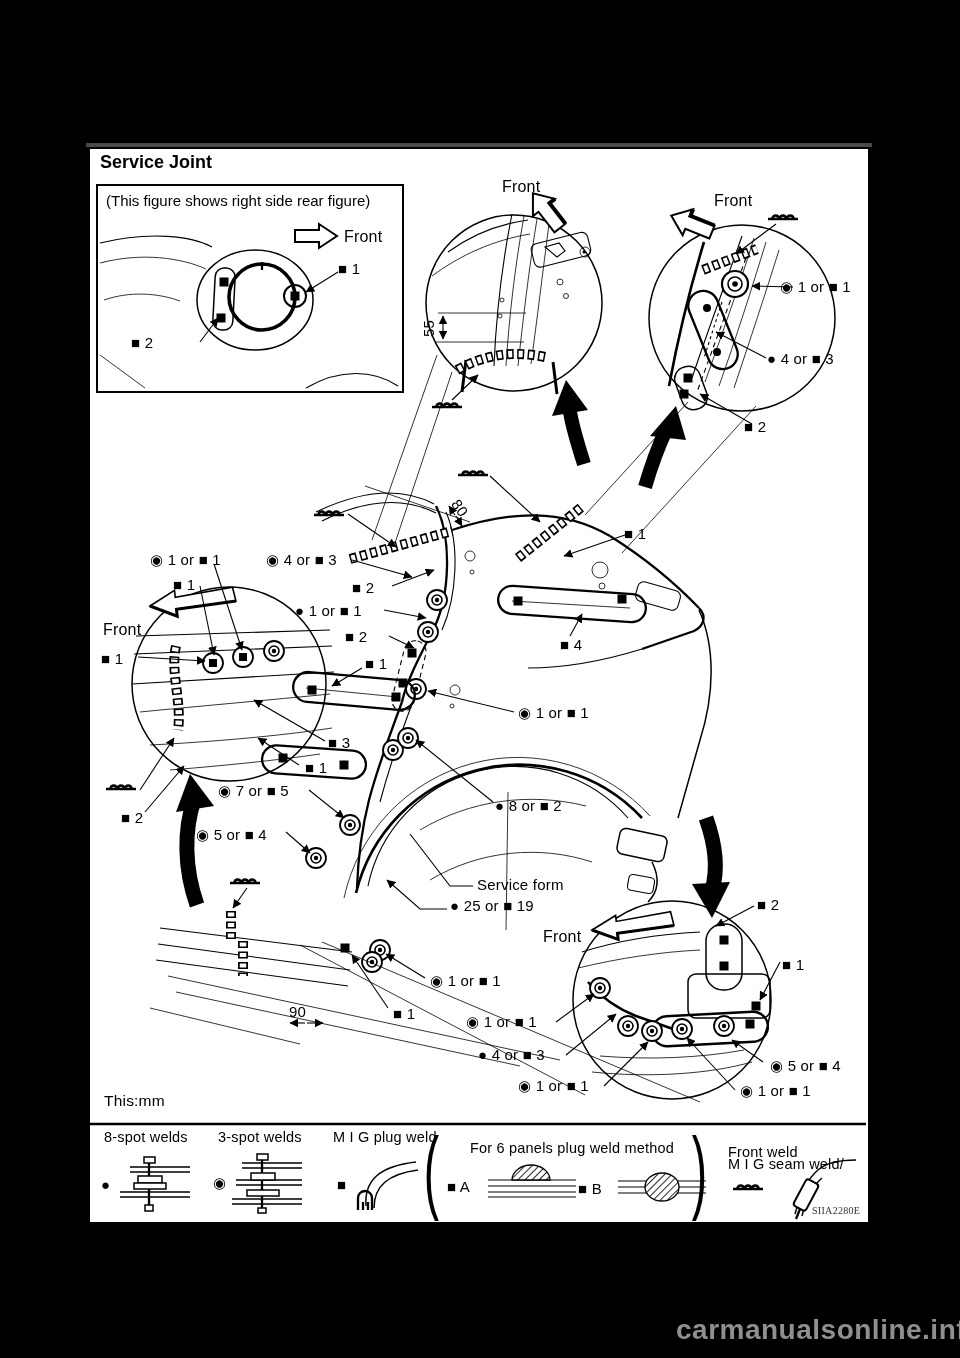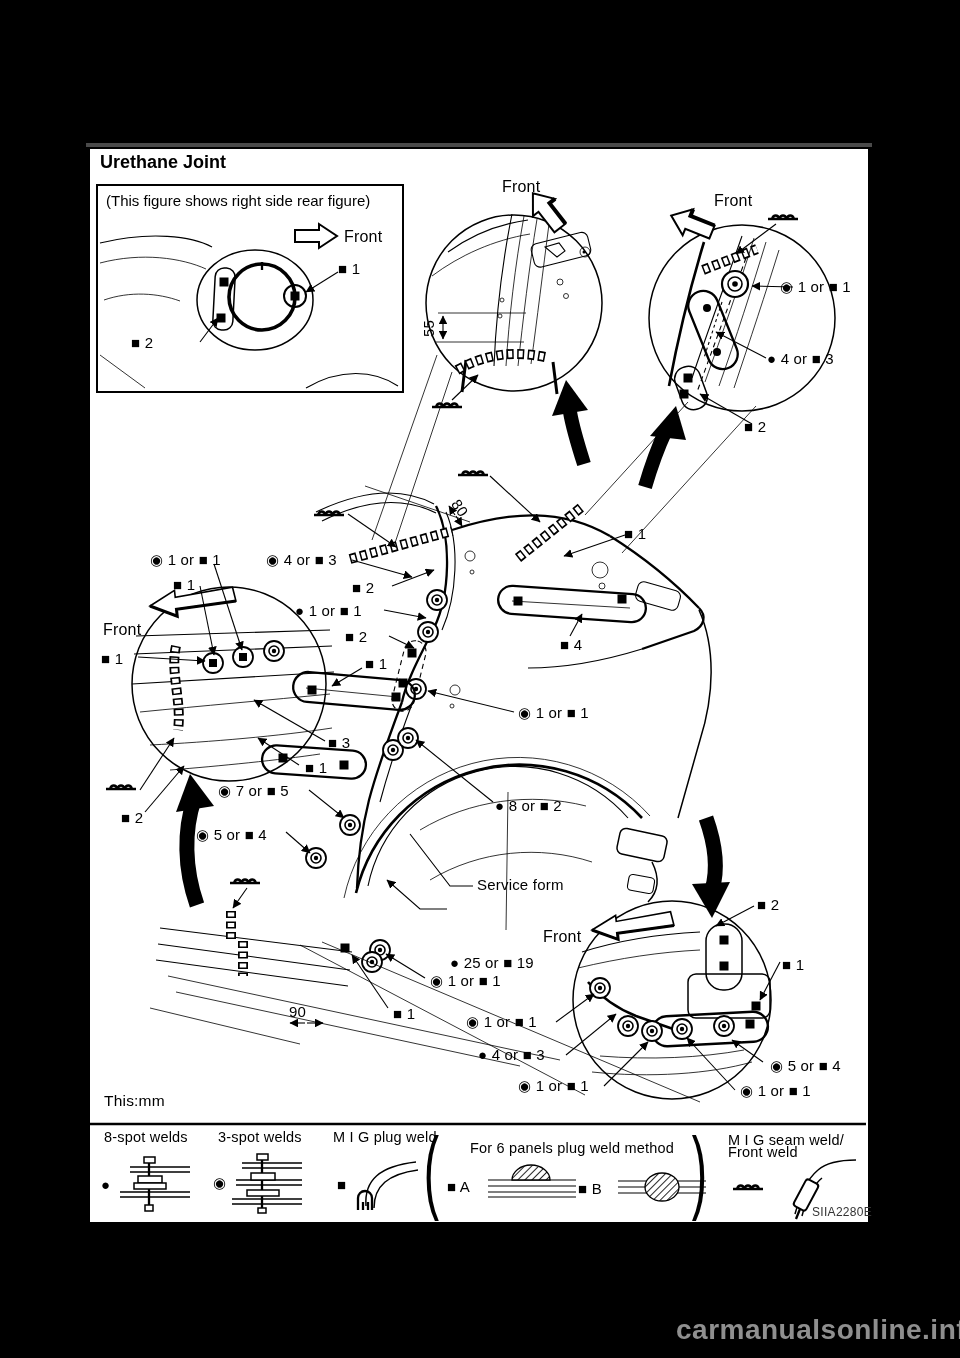--- a/index.html
+++ b/index.html
@@ -12,36 +12,36 @@
   .inset{left:96px;top:184px;width:304px;height:205px;border:2px solid #000;background:#fff;}
   .caption{left:106px;top:191px;width:268px;font-size:15px;line-height:1.32;color:#000;}
   .co{position:absolute;font-size:15px;color:#000;white-space:nowrap;letter-spacing:.2px;}
   .front{font-size:16px;}
   .dimv{transform:rotate(-90deg);transform-origin:left top;font-size:15px;}
   .dim80{transform:rotate(55deg);transform-origin:left top;font-size:15px;}
   .legend-label{font-size:14.5px;}
   .sym{font-size:15px;}
   .paren{font-size:92px;font-weight:300;transform:scaleX(.5);transform-origin:center top;color:#000;line-height:1;}
   .unit{font-size:15.5px;}
-  .figid{font-size:12px;color:#333;letter-spacing:.3px;}
+  .figid{font-size:10px;color:#333;letter-spacing:.3px;font-family:Liberation Serif, serif;}
   .watermark{font-size:28px;font-weight:bold;color:#8f8f8f;letter-spacing:.5px;}
   svg.art{position:absolute;left:0;top:0;pointer-events:none;}
   svg .ln{stroke:#000;fill:none;}
   .s08{stroke-width:.8}.s1{stroke-width:1.1}.s14{stroke-width:1.5}.s2{stroke-width:2.3}.s3{stroke-width:3}
   .chA{stroke:#000;stroke-width:10;fill:none;stroke-dasharray:7 3.5;}
   .chB{stroke:#fff;stroke-width:6.5;fill:none;stroke-dasharray:4 6.5;stroke-dashoffset:-1.5;}
   .ld{stroke:#000;stroke-width:1.1;fill:none;}
   .dash{stroke-dasharray:5 4;}
 </style>
 </head>
 <body>
 
 <div class="topedge"></div>
 <div class="page"></div>
-<div class="abs title">Urethane Joint</div>
+<div class="abs title">Service Joint</div>
 <div class="abs inset"></div>
 <div class="abs caption">(This figure shows right side rear figure)</div>
 
 <svg class="art" width="960" height="1358" viewBox="0 0 960 1358">
   <defs>
     <marker id="ah" markerWidth="9" markerHeight="8" refX="7.5" refY="4" orient="auto">
       <path d="M0,0 L8,4 L0,8 z" fill="#000"></path>
     </marker>
     <g id="dc">
         <circle r="10" fill="#fff" stroke="#000" stroke-width="1.8"></circle>
@@ -386,21 +386,21 @@
 <div class="co" style="left:365px;top:655px">■ 1</div>
 <div class="co" style="left:560px;top:636px">■ 4</div>
 <div class="co" style="left:518px;top:704px">◉ 1 or ■ 1</div>
 <div class="co" style="left:328px;top:734px">■ 3</div>
 <div class="co" style="left:305px;top:759px">■ 1</div>
 <div class="co" style="left:218px;top:782px">◉ 7 or ■ 5</div>
 <div class="co" style="left:121px;top:809px">■ 2</div>
 <div class="co" style="left:196px;top:826px">◉ 5 or ■ 4</div>
 <div class="co" style="left:495px;top:797px">● 8 or ■ 2</div>
 <div class="co" style="left:477px;top:876px">Service form</div>
-<div class="co" style="left:450px;top:954px">● 25 or ■ 19</div>
+<div class="co" style="left:450px;top:897px">● 25 or ■ 19</div>
 <div class="co front" style="left:543px;top:928px">Front</div>
 <div class="co" style="left:289px;top:1003px">90</div>
 <div class="co" style="left:430px;top:972px">◉ 1 or ■ 1</div>
 <div class="co" style="left:393px;top:1005px">■ 1</div>
 <div class="co" style="left:466px;top:1013px">◉ 1 or ■ 1</div>
 <div class="co" style="left:478px;top:1046px">● 4 or ■ 3</div>
 <div class="co" style="left:518px;top:1077px">◉ 1 or ■ 1</div>
 <div class="co" style="left:757px;top:896px">■ 2</div>
 <div class="co" style="left:782px;top:956px">■ 1</div>
 <div class="co" style="left:770px;top:1057px">◉ 5 or ■ 4</div>
@@ -415,17 +415,17 @@
 <div class="co legend-label" style="left:218px;top:1129px">3-spot welds</div>
 <div class="co legend-label" style="left:333px;top:1129px">M I G plug weld</div>
 <div class="co sym" style="left:101px;top:1176px">●</div>
 <div class="co sym" style="left:213px;top:1174px">◉</div>
 <div class="co sym" style="left:337px;top:1176px">■</div>
 <div class="co paren" style="left:416px;top:1124px">(</div>
 <div class="co legend-label" style="left:470px;top:1140px">For 6 panels plug weld method</div>
 <div class="co" style="left:447px;top:1178px">■ A</div>
 <div class="co" style="left:578px;top:1180px">■ B</div>
 <div class="co paren" style="left:684px;top:1124px">)</div>
-<div class="co legend-label" style="left:728px;top:1132px">M I G seam weld/</div>
+<div class="co legend-label" style="left:728px;top:1156px">M I G seam weld/</div>
 <div class="co legend-label" style="left:728px;top:1144px">Front weld</div>
 <div class="co figid" style="left:812px;top:1205px">SIIA2280E</div>
 
 <div class="abs watermark" style="left:676px;top:1314px">carmanualsonline.info</div>
 
 </body></html>

